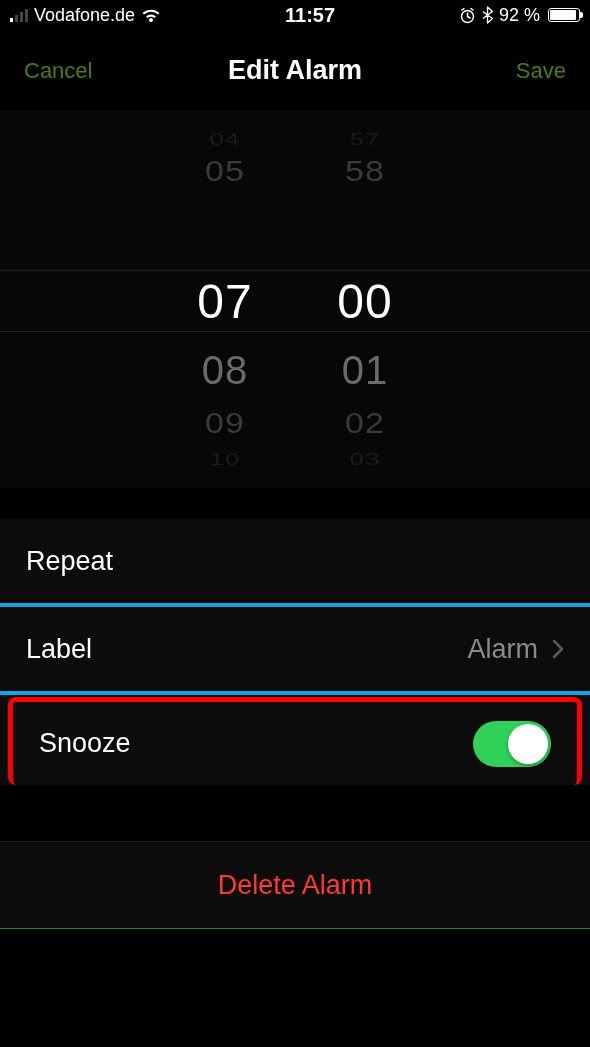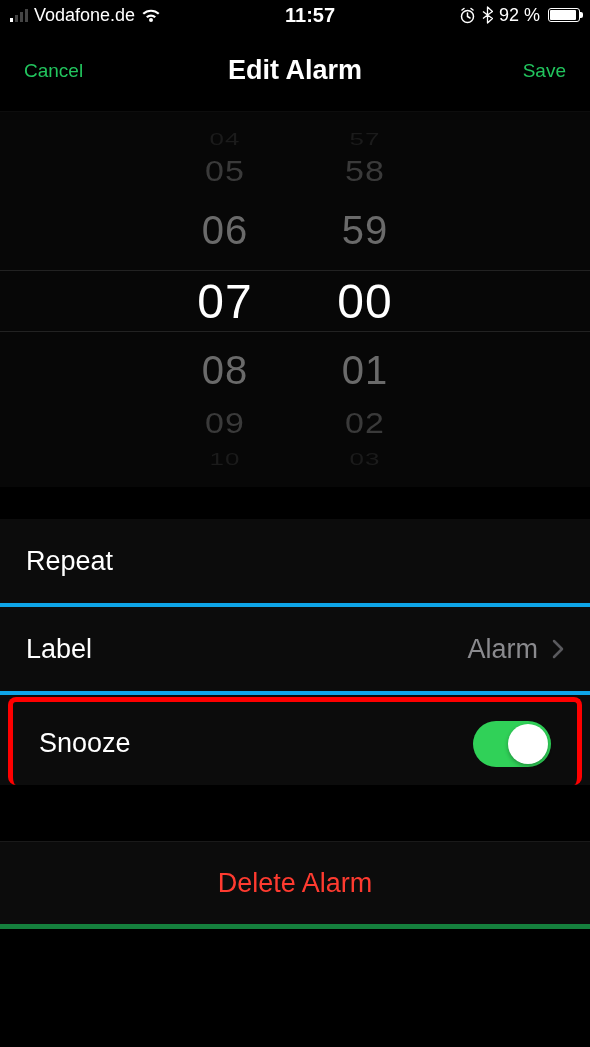--- a/index.html
+++ b/index.html
@@ -69,22 +69,22 @@
     
     .nav-header {
       height: 82px;
       display: flex;
       align-items: center;
       justify-content: space-between;
       padding: 0 24px;
       border-bottom: 1px solid #0d0d0d;
     }
     .nav-btn {
-      color: #22c55e;
-      font-size: 19px;
+      color: #4d7c0f;
+      font-size: 22px;
       background: none;
       border: none;
       cursor: pointer;
     }
     .nav-title {
       color: #fff;
       font-size: 27px;
       font-weight: 600;
       position: absolute;
       left: 50%;
@@ -170,21 +170,21 @@
     .delete-section {
       margin-top: 56px;
       background: #0c0c0c;
     }
     .delete-btn {
       width:100%; height:88px;
       background:none; border:none;
       color:#ff3b30; font-size:27px;
       cursor:pointer;
       border-top: 1px solid #1a1a1a;
-      border-bottom: 5px solid #15803d;
+      border-bottom: 1px solid #15803d;
     }
   </style>
 </head>
 <body>
 
 <div class="status-bar">
   <div class="status-left">
     <div class="signal-bars">
       <span class="on"></span>
         <span></span>
@@ -222,30 +222,28 @@
   <button class="nav-btn">Cancel</button>
   <div class="nav-title">Edit Alarm</div>
   <button class="nav-btn">Save</button>
 </div>
 
 <div class="picker-area">
   <div class="picker-selection"></div>
   <div class="picker-col">
     <div class="picker-item pi-m3">04</div>
     <div class="picker-item pi-m2">05</div>
-    <div class="picker-item pi-m1">06</div>
     <div class="picker-item pi-0">07</div>
     <div class="picker-item pi-p1">08</div>
     <div class="picker-item pi-p2">09</div>
     <div class="picker-item pi-p3">10</div>
   </div>
   <div class="picker-col">
     <div class="picker-item pi-m3">57</div>
     <div class="picker-item pi-m2">58</div>
-    <div class="picker-item pi-m1">59</div>
     <div class="picker-item pi-0">00</div>
     <div class="picker-item pi-p1">01</div>
     <div class="picker-item pi-p2">02</div>
     <div class="picker-item pi-p3">03</div>
   </div>
 </div>
 
 <div class="settings">
   <div class="row">
     <span class="row-label">Repeat</span>

